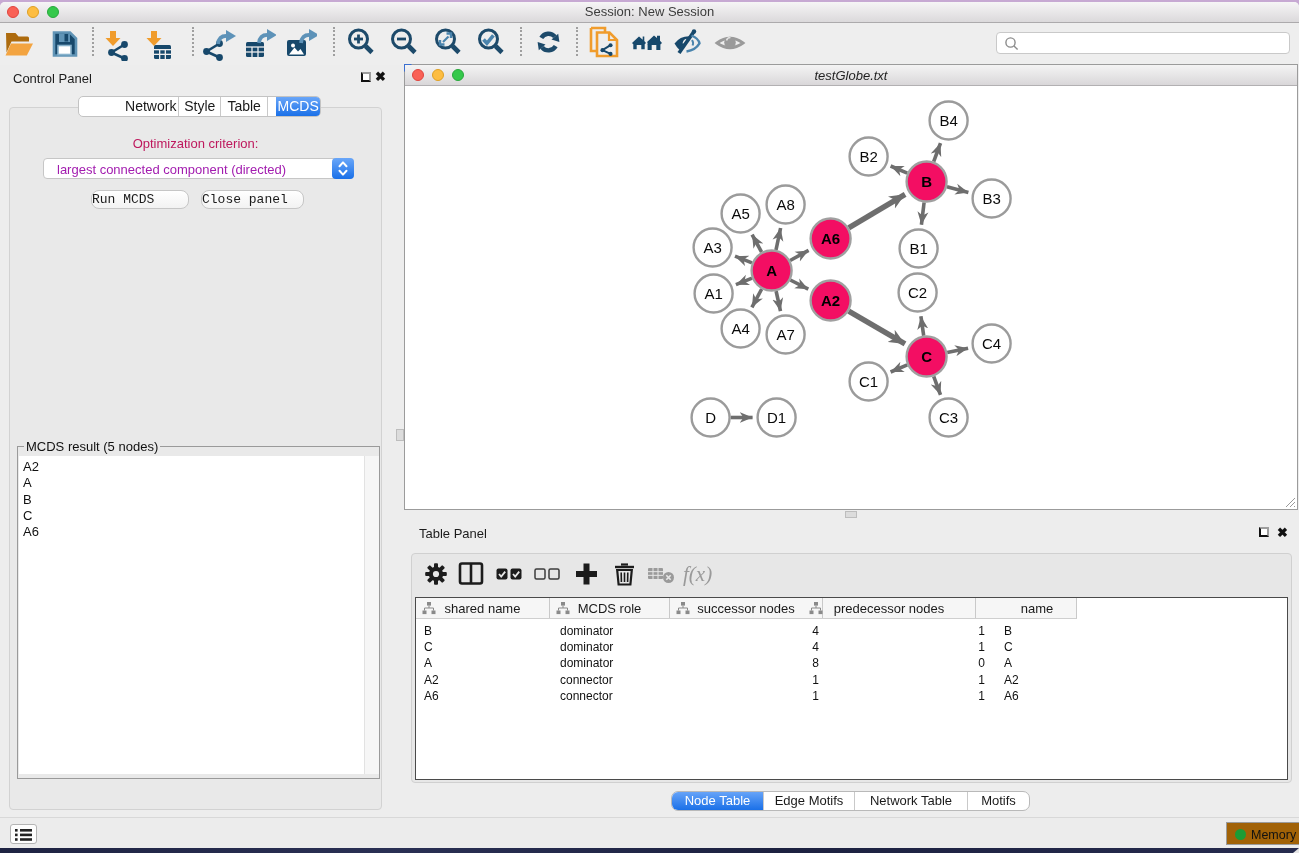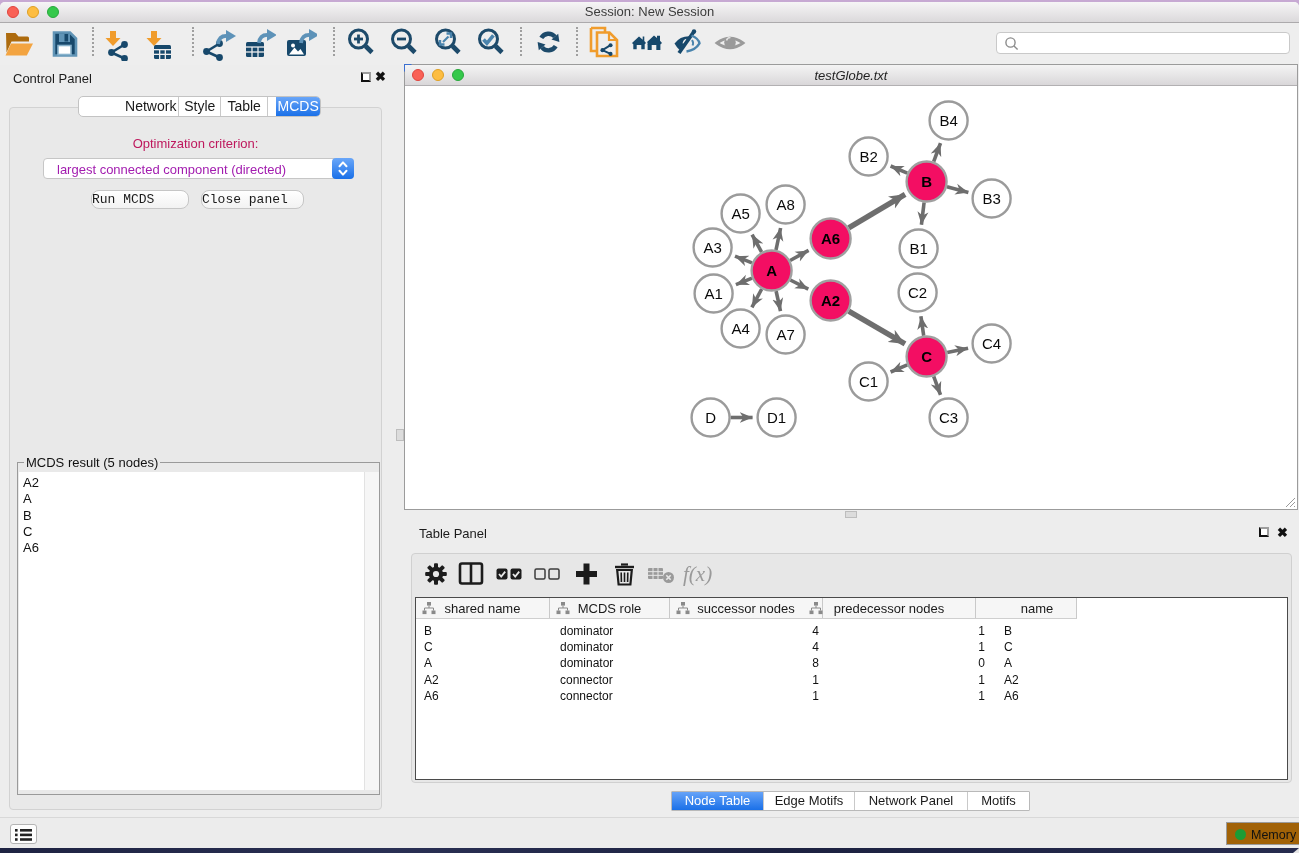--- a/index.html
+++ b/index.html
@@ -41,21 +41,21 @@
 #cptabs div { font-size:14px; color:#1a1a1a; text-align:center; line-height:19px; border-right:1px solid #c9c9c9; }
 #cptabs div:last-child { border-right:none;margin-left:8px; }
 #cptabs .sel { background:linear-gradient(#6aa6f8,#1a70e8); color:#fff; }
 .macbtn { position:absolute; background:linear-gradient(#ffffff,#f2f2f2); border:1px solid #c6c6c6;
   border-radius:8px; font-size:13px; color:#1a1a1a; text-align:left;font-family:Liberation Mono, monospace; }
 #dropdown { left:43px; top:156px; width:311px; height:21px; background:#fff;
   border:1px solid #c6c6c6; border-radius:4px; }
 #dropdown .txt { position:absolute; left:13px; top:3px; font-size:13px; color:#a21caf; }
 #dropdown .step { position:absolute; right:-1px; top:-1px; width:22px; height:21px; border-radius:4px;
   background:linear-gradient(#6aa7f9,#1a70e8); }
-#fieldset { left:17px; top:460px; width:363px; height:333px; border:1px solid #9a9a9a; }
+#fieldset { left:17px; top:444px; width:363px; height:333px; border:1px solid #9a9a9a; }
 #fieldset .legend { position:absolute; left:6px; top:-8px; background:#e9e9e9; padding:0 2px;
   font-size:13px; color:#111; }
 #mcdslist { position:absolute; left:1px; top:9px; width:345px; height:318px; background:#fff;
   font-size:13px; color:#111; line-height:16.3px; padding:3px 0 0 4px; }
 #mcdsscroll { position:absolute; left:346px; top:9px; width:15px; height:318px; background:#f6f6f6;
   border-left:1px solid #e2e2e2; }
 
 #netframe { left:404px; top:62px; width:894px; height:446px; background:#fff;
   border:1px solid #9b9b9b; }
 #nettitle { position:absolute; left:0; top:0; width:892px; height:21px;
@@ -67,21 +67,21 @@
 
 #tpcontent { left:411px; top:551px; width:881px; height:230px; background:#e7e7e7;
   border:1px solid #d0d0d0; border-radius:4px; }
 #tptable { left:415px; top:595px; width:873px; height:183px; background:#fff; border:1px solid #4a4a4a; }
 #tphead { position:absolute; left:0; top:0; width:661px; height:21px; background:#f6f6f6;
   border-bottom:1px solid #cfcfcf; border-right:1px solid #c9c9c9; font-size:13px; color:#1a1a1a; }
 #tphead .cell { position:absolute; top:0; height:20px; border-right:1px solid #c9c9c9; text-align:center; line-height:21px; }
 .trow { position:absolute; font-size:12px; color:#111; }
 
 #bottabs { left:671px; top:789px; width:359px; height:20px; display:flex;
-  background:#fff; border:1px solid #b9b9b9; border-radius:1px; overflow:hidden;align-items:flex-end; }
+  background:#fff; border:1px solid #b9b9b9; border-radius:7px; overflow:hidden;align-items:flex-end; }
 #bottabs div { font-size:13px; color:#1a1a1a; text-align:center; line-height:18px; border-right:1px solid #c9c9c9; }
 #bottabs div:last-child { border-right:none; }
 #bottabs .sel { background:linear-gradient(#66a3f8,#1a70e8); color:#fff; }
 
 #hambtn { left:10px; top:822px; width:27px; height:20px; background:#fdfdfd; border:1px solid #b4b4b4; border-radius:3px; }
 #membtn { left:1226px; top:820px; width:75px; height:23px; background:#a16207; border:1px solid #9b9b9b; font-size:13px; color:#111; }
 #membtn .dot { position:absolute; left:8px; top:6px; width:11px; height:11px; border-radius:50%; background:#1b9c35; }
 #membtn .lbl { position:absolute; left:24px; top:4.5px; font-size:12.5px; }
 .grip { position:absolute; }
 </style>
@@ -448,21 +448,21 @@
       <div class="trow" style="left:588px;top:75px">A2</div>
       <div class="trow" style="left:8px;top:91px">A6</div>
       <div class="trow" style="left:144px;top:91px">connector</div>
       <div class="trow" style="left:254px;top:91px;width:149px;text-align:right">1</div>
       <div class="trow" style="left:407px;top:91px;width:162px;text-align:right">1</div>
       <div class="trow" style="left:588px;top:91px">A6</div>
   </div>
   <div class="abs" id="bottabs">
     <div style="width:92px" class="sel">Node Table</div>
     <div style="width:91px">Edge Motifs</div>
-    <div style="width:113px">Network Panel</div>
+    <div style="width:113px">Network Table</div>
     <div style="width:61px">Motifs</div>
   </div>
 
   <div class="abs" id="statusbar"></div>
   <div class="abs" id="hambtn">
     <svg width="17" height="13" viewBox="0 0 17 13" style="position:absolute;left:4px;top:3px">
       <rect x="0" y="1" width="2.6" height="2.6" fill="#222"></rect>
         <rect x="5" y="1" width="12" height="2.6" fill="#222"></rect>
       <rect x="0" y="5.6" width="2.6" height="2.6" fill="#222"></rect>
         <rect x="5" y="5.6" width="12" height="2.6" fill="#222"></rect>

